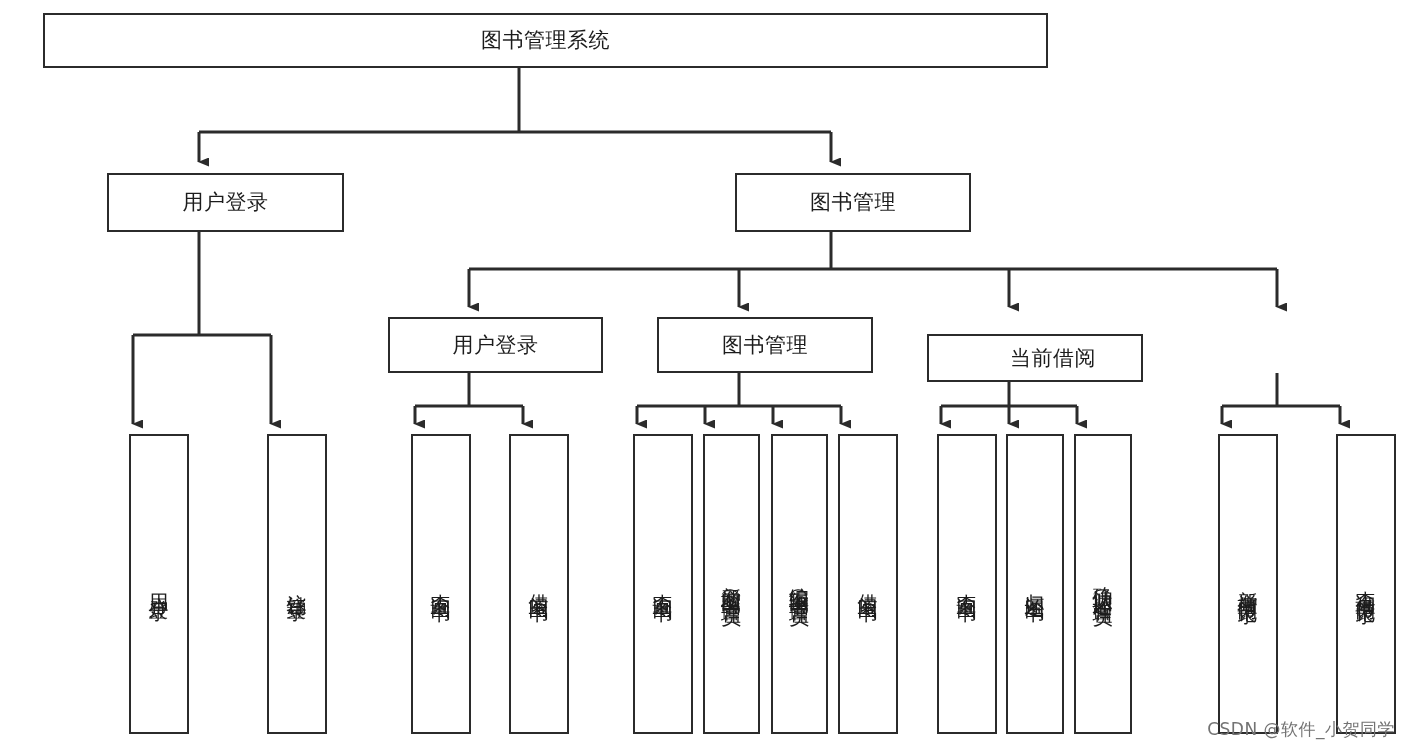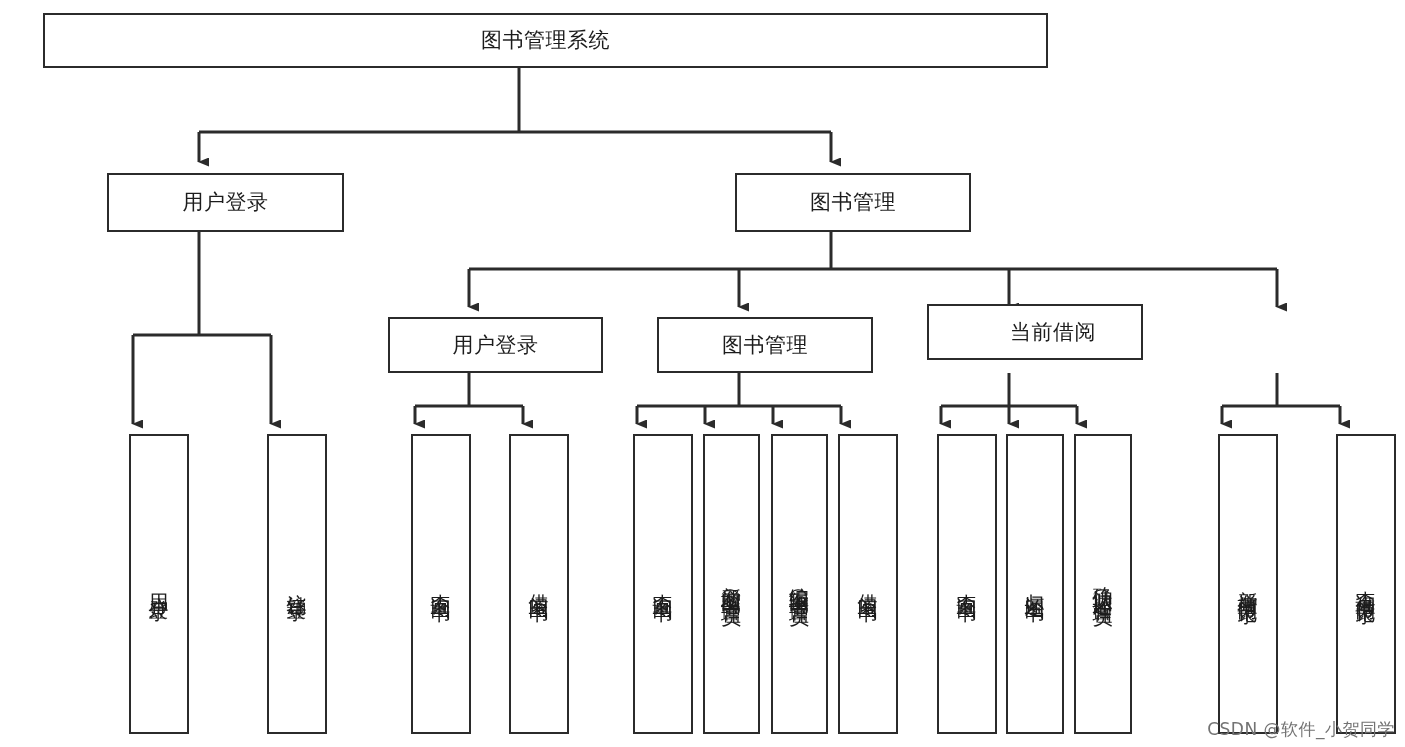--- a/index.html
+++ b/index.html
@@ -127,21 +127,21 @@
   <div class="node-box" style="left:709px; top:173px; width:236px; height:59px;">
     <span class="node-label">图书管理</span>
   </div>
 
   <div class="node-box" style="left:362px; top:317px; width:215px; height:56px;">
     <span class="node-label">用户登录</span>
   </div>
   <div class="node-box" style="left:631px; top:317px; width:216px; height:56px;">
     <span class="node-label">图书管理</span>
   </div>
-  <div class="node-box" style="left:901px; top:304px; width:216px; height:56px;padding-left:36px;">
+  <div class="node-box" style="left:901px; top:334px; width:216px; height:48px;padding-left:36px;">
     <span class="node-label">当前借阅</span>
   </div>
 
   <div class="node-box vertical" style="left:103px; top:434px; width:60px; height:300px;">
     <span class="node-label">用户登录</span>
   </div>
   <div class="node-box vertical" style="left:241px; top:434px; width:60px; height:300px;">
     <span class="node-label">注销登录</span>
   </div>
 

